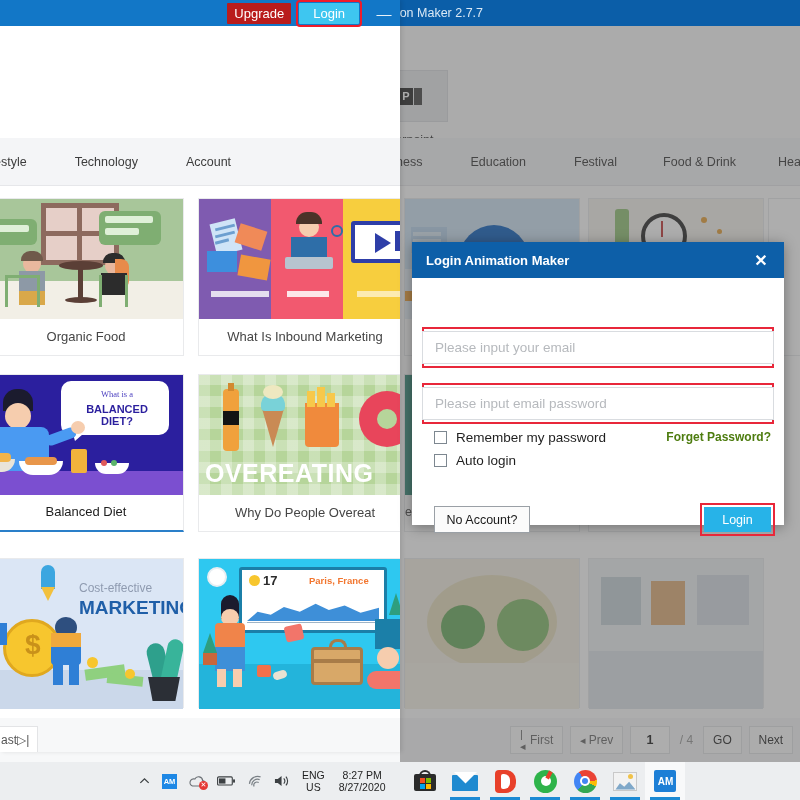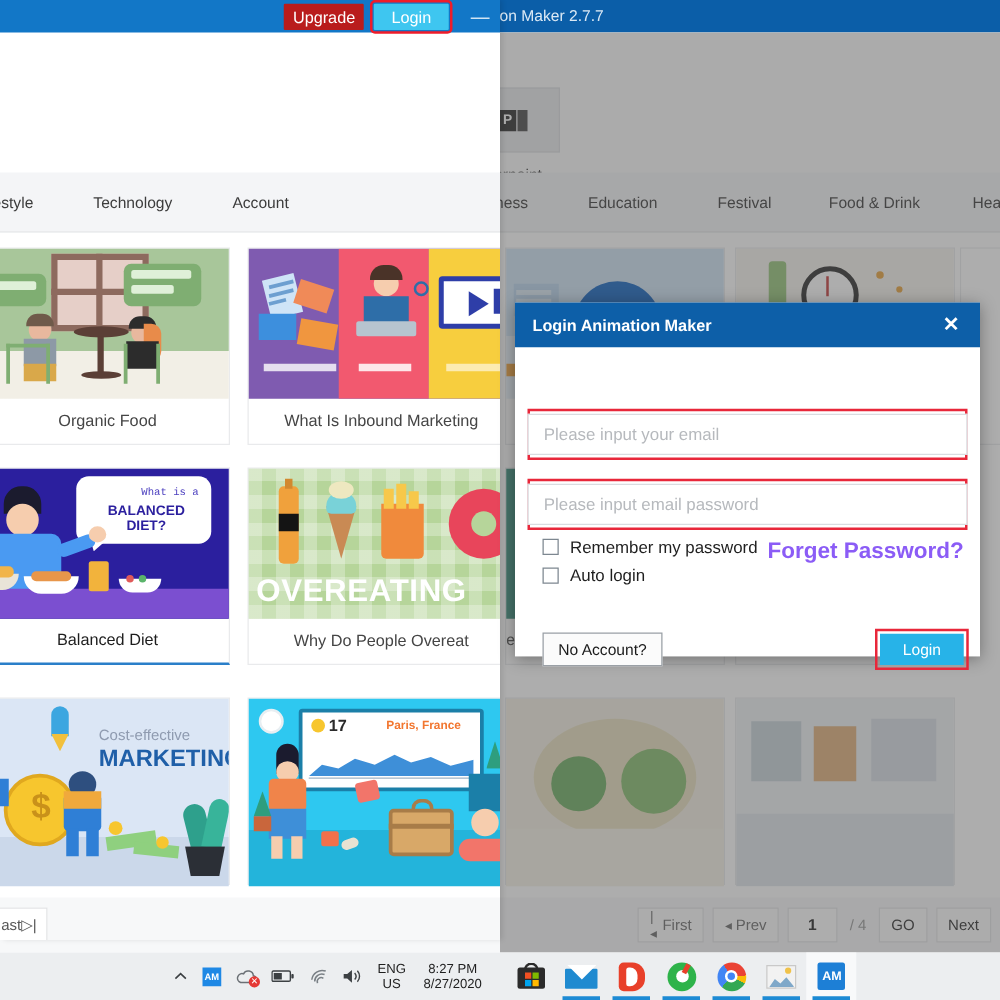--- a/index.html
+++ b/index.html
@@ -182,21 +182,21 @@
   .cbrow{ position:absolute; display:flex; align-items:center; }
   .cbrow.r1{ left:22px; top:152px; }
   .cbrow.r2{ left:22px; top:175px; }
   .cbox{
     width:13px; height:13px; border:1px solid #7d8790; background:#fff;
     margin-right:9px;
   }
   .cblab{ font-size:13.5px; color:#1f1f1f; }
   #forget-link{
     position:absolute; right:13px; top:152px;
-    font-size:18px; color:#8b5cf6; font-weight:bold;
+    font-size:12px; color:#4d7c0f; font-weight:bold;
   }
   #btn-noaccount{
     position:absolute; left:22px; top:228px; width:96px; height:27px;
     background:#fbfbfb; border:1px solid #9aa0a6;
     display:flex; align-items:center; justify-content:center;
     font-size:12.5px; color:#1a1a1a;
   }
   #login-redwrap{
     position:absolute; right:9px; top:225px; width:75px; height:33px;
     border:2px solid #e8273a;
@@ -402,21 +402,21 @@
         <div style="position:absolute;left:88px;top:92px;width:42px;height:6px;background:rgba(255,255,255,0.85);"></div>
         <div style="position:absolute;left:158px;top:92px;width:52px;height:6px;background:rgba(255,255,255,0.6);"></div>
       </div>
       <div class="cap">What Is Inbound Marketing</div>
     </div>
 
     <div class="fcard sel" style="left:-12px; top:184px; width:196px; height:158px;">
       <div class="thumb" style="background:#2b1f9e;">
         <div style="position:absolute;left:72px;top:6px;width:108px;height:54px;background:#fff;border-radius:10px;"></div>
         <div style="position:absolute;left:82px;top:52px;width:20px;height:14px;background:#fff;clip-path:polygon(0 0,100% 0,20% 100%);"></div>
-        <div style="position:absolute;left:86px;top:14px;width:84px;font-size:8.5px;color:#4b3fbf;text-align:right;font-family:Liberation Mono, monospace;">What is a</div>
+        <div style="position:absolute;left:86px;top:14px;width:84px;font-size:8.5px;color:#4b3fbf;text-align:center;font-family:Liberation Serif, serif;">What is a</div>
         <div style="position:absolute;left:80px;top:28px;width:96px;font-size:11px;font-weight:bold;color:#2b1f9e;text-align:center;font-family:'Liberation Sans',sans-serif;">BALANCED DIET?</div>
         <div style="position:absolute;left:14px;top:14px;width:30px;height:22px;border-radius:14px 14px 0 0;background:#1b1b2e;"></div>
         <div style="position:absolute;left:16px;top:28px;width:26px;height:26px;border-radius:50%;background:#f6cdae;"></div>
         <div style="position:absolute;left:4px;top:52px;width:56px;height:46px;background:#4a9af2;border-radius:8px 8px 0 0;"></div>
         <div style="position:absolute;left:56px;top:56px;width:32px;height:11px;background:#4a9af2;border-radius:6px;transform:rotate(-20deg);"></div>
         <div style="position:absolute;left:82px;top:46px;width:14px;height:13px;border-radius:50%;background:#f6cdae;"></div>
         <div style="position:absolute;left:0;top:96px;width:196px;height:24px;background:#7b4fd0;"></div>
         <div style="position:absolute;left:30px;top:86px;width:44px;height:14px;border-radius:0 0 20px 20px;background:#fff;"></div>
         <div style="position:absolute;left:36px;top:82px;width:32px;height:8px;background:#e8964a;border-radius:4px;"></div>
         <div style="position:absolute;left:-4px;top:84px;width:30px;height:13px;border-radius:0 0 14px 14px;background:#e9e4d8;"></div>

